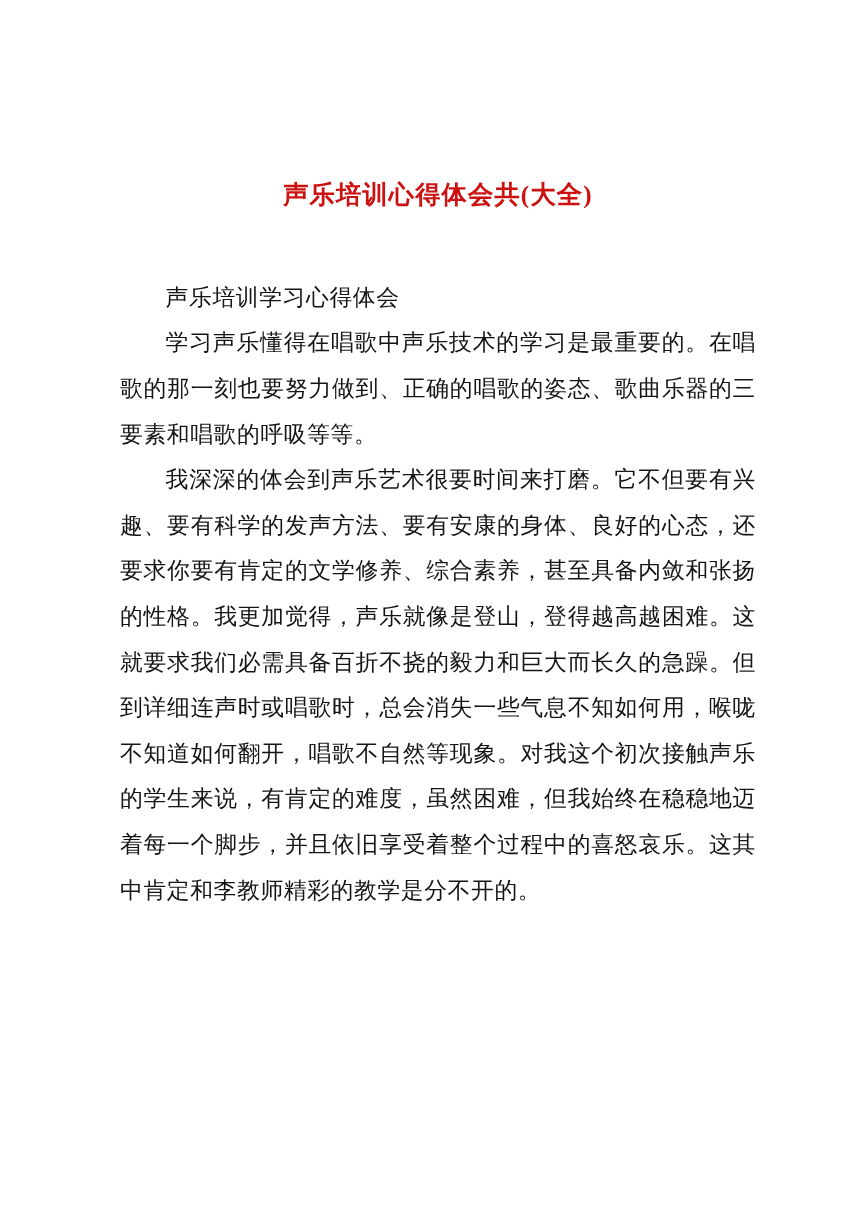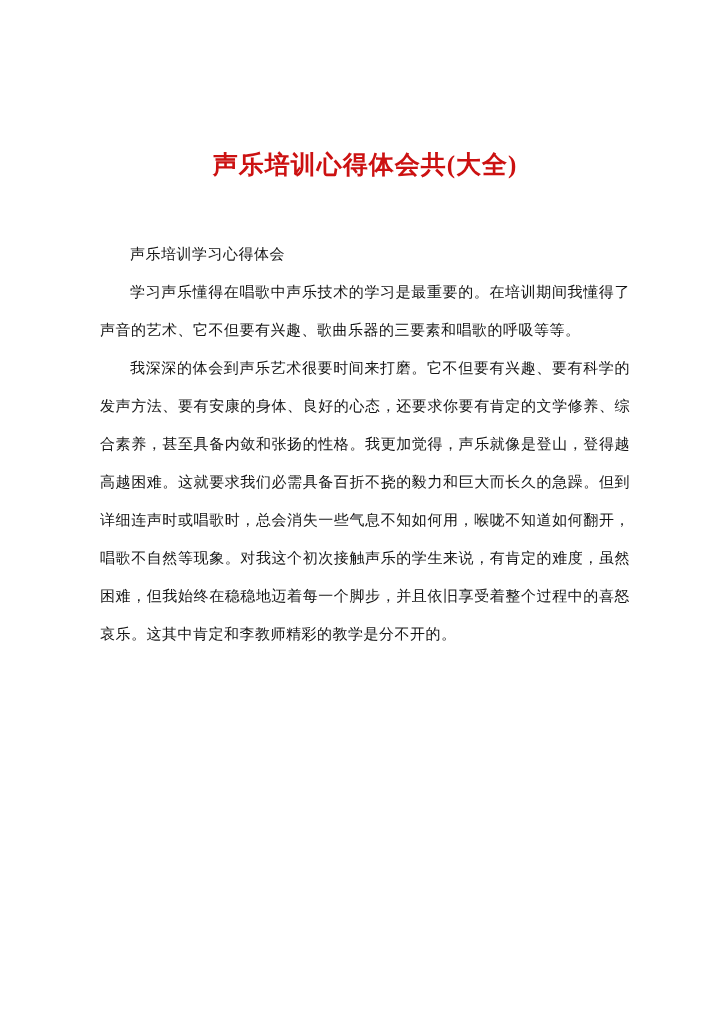--- a/index.html
+++ b/index.html
@@ -15,40 +15,40 @@
     background: #ffffff;
     box-sizing: border-box;
     padding: 148px 90px 40px 100px;
     font-family: "Liberation Serif", "DejaVu Serif", serif;
     color: #141414;
     overflow: hidden;
   }
   .doc-title {
     margin: 0 0 54px 0;
     text-align: center;
-    font-size: 25px;
+    font-size: 21px;
     font-weight: bold;
     letter-spacing: 1px;
     color: #cc1111;
     font-family: "Liberation Serif", "DejaVu Serif", serif;
   }
   .doc-body p {
     margin: 0;
-    font-size: 15px;
+    font-size: 19px;
     line-height: 38px;
     text-indent: 2em;
     text-align: justify;
     letter-spacing: 0.5px;
     word-break: break-all;
   }
 </style>
 </head>
 <body>
 
 <div class="page">
   <h1 class="doc-title">声乐培训心得体会共(大全)</h1>
 
   <div class="doc-body">
     <p>声乐培训学习心得体会</p>
-    <p>学习声乐懂得在唱歌中声乐技术的学习是最重要的。在培训期间我懂得了声音的艺术、它不但要有兴趣、歌曲乐器的三要素和唱歌的呼吸等等。</p>
+    <p>学习声乐懂得在唱歌中声乐技术的学习是最重要的。在唱歌的那一刻也要努力做到、正确的唱歌的姿态、歌曲乐器的三要素和唱歌的呼吸等等。</p>
     <p>我深深的体会到声乐艺术很要时间来打磨。它不但要有兴趣、要有科学的发声方法、要有安康的身体、良好的心态，还要求你要有肯定的文学修养、综合素养，甚至具备内敛和张扬的性格。我更加觉得，声乐就像是登山，登得越高越困难。这就要求我们必需具备百折不挠的毅力和巨大而长久的急躁。但到详细连声时或唱歌时，总会消失一些气息不知如何用，喉咙不知道如何翻开，唱歌不自然等现象。对我这个初次接触声乐的学生来说，有肯定的难度，虽然困难，但我始终在稳稳地迈着每一个脚步，并且依旧享受着整个过程中的喜怒哀乐。这其中肯定和李教师精彩的教学是分不开的。</p>
   </div>
 </div>
 
 </body></html>

